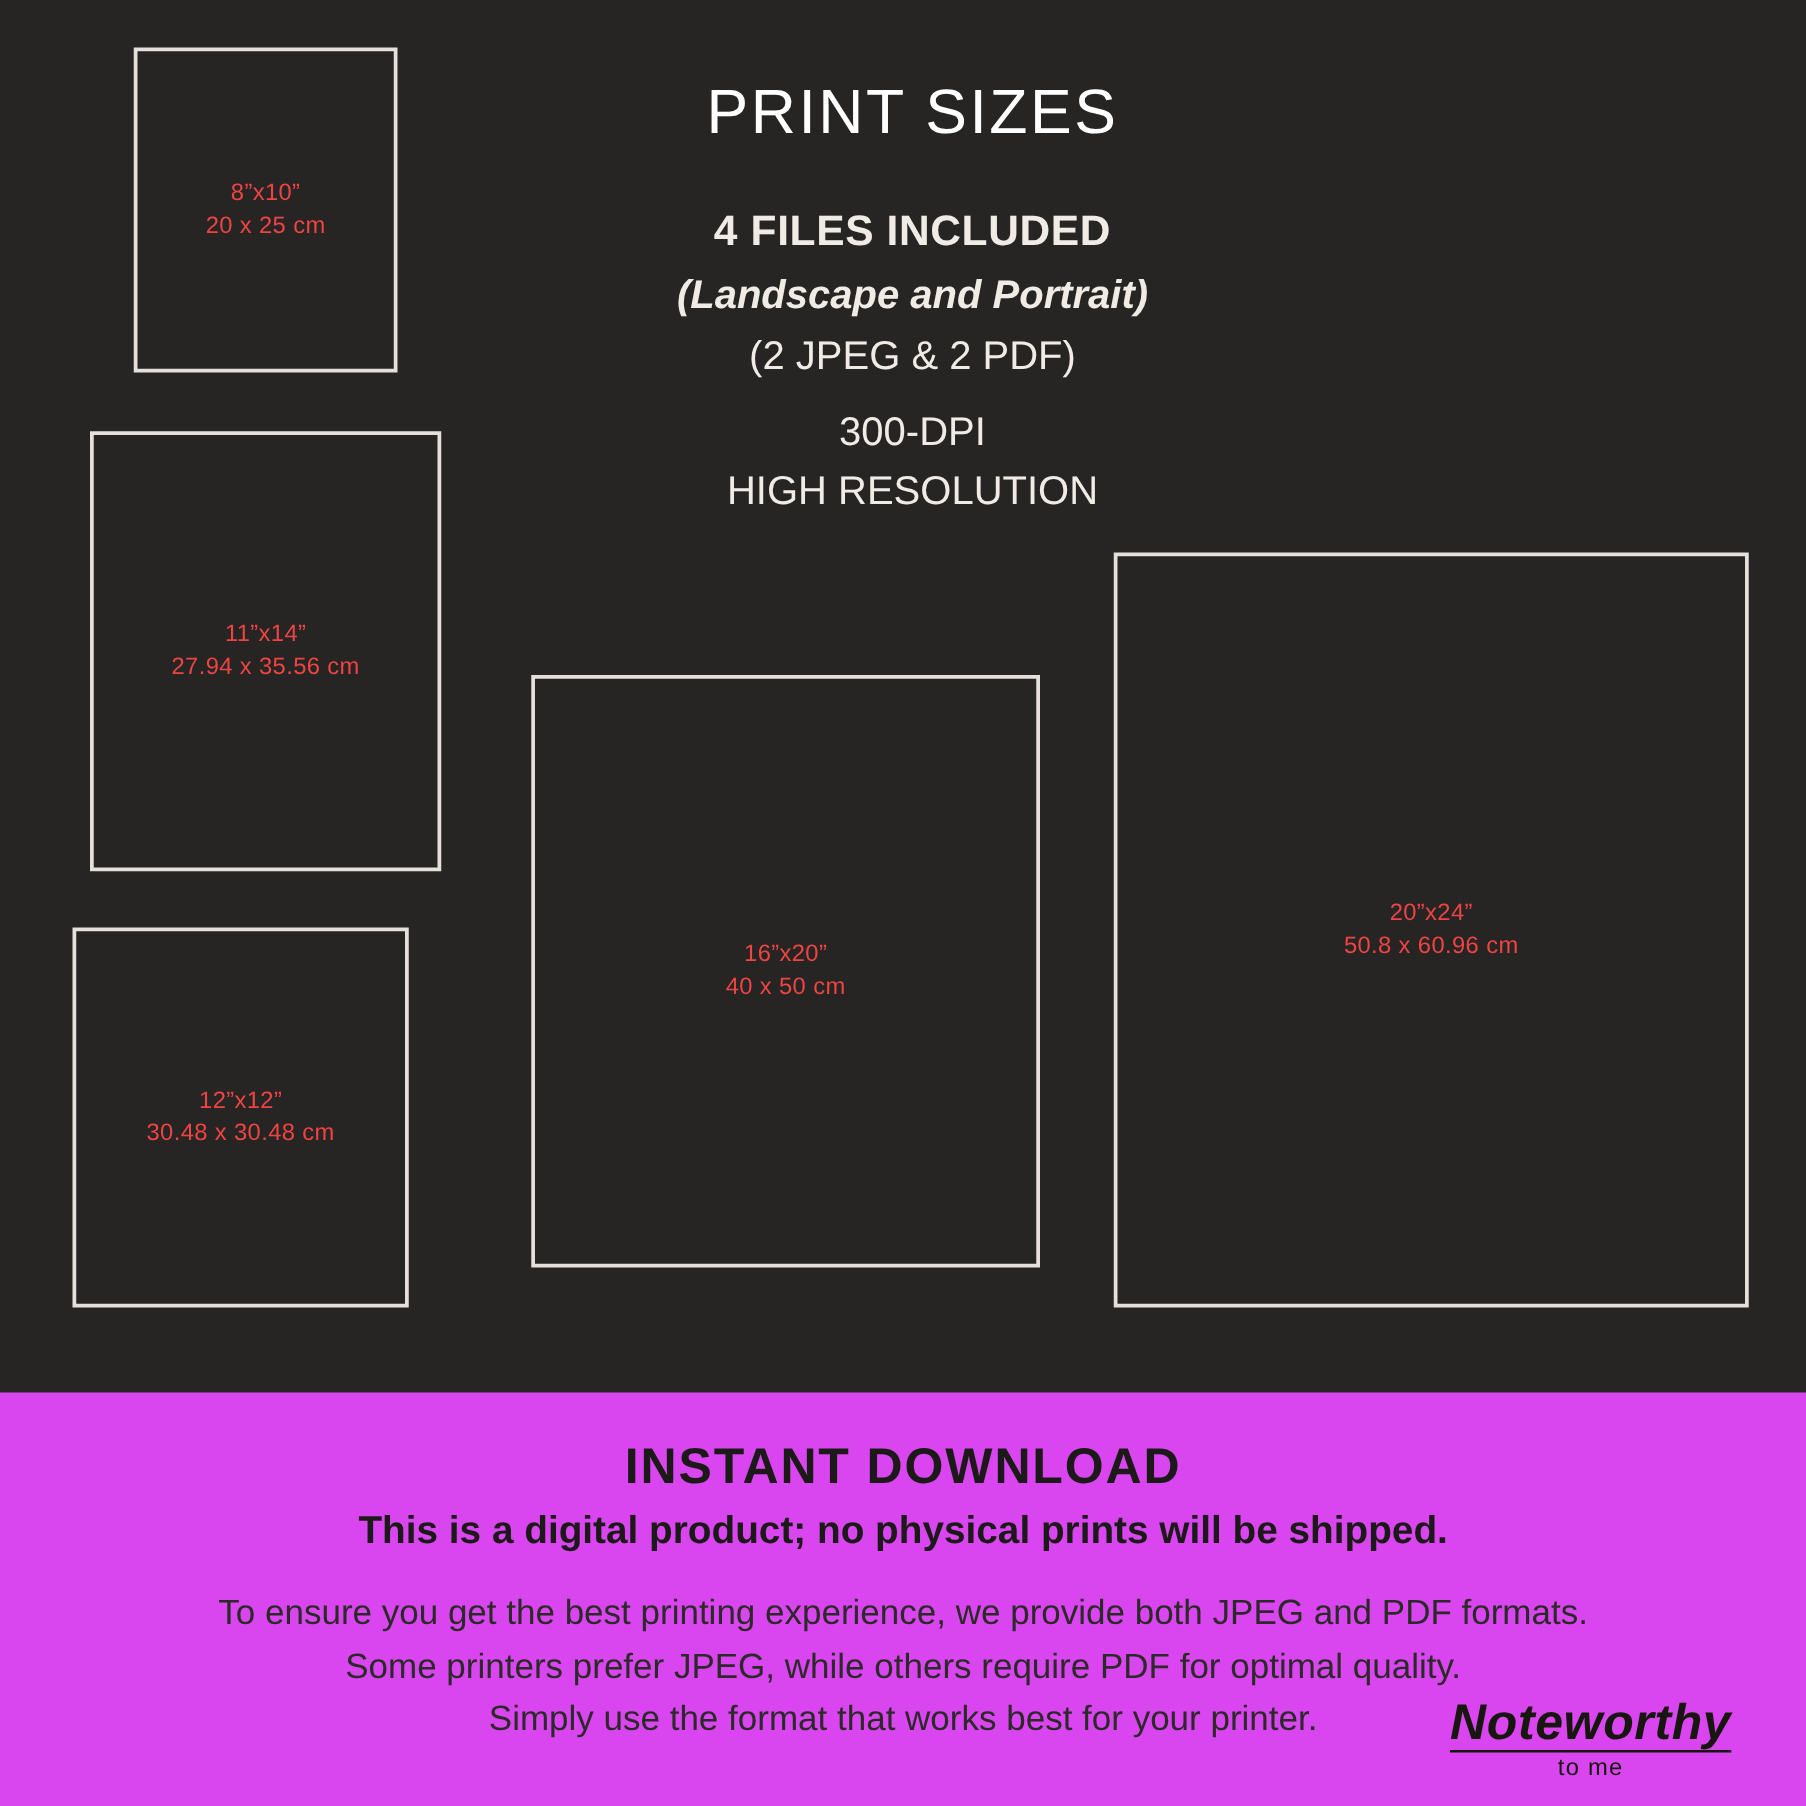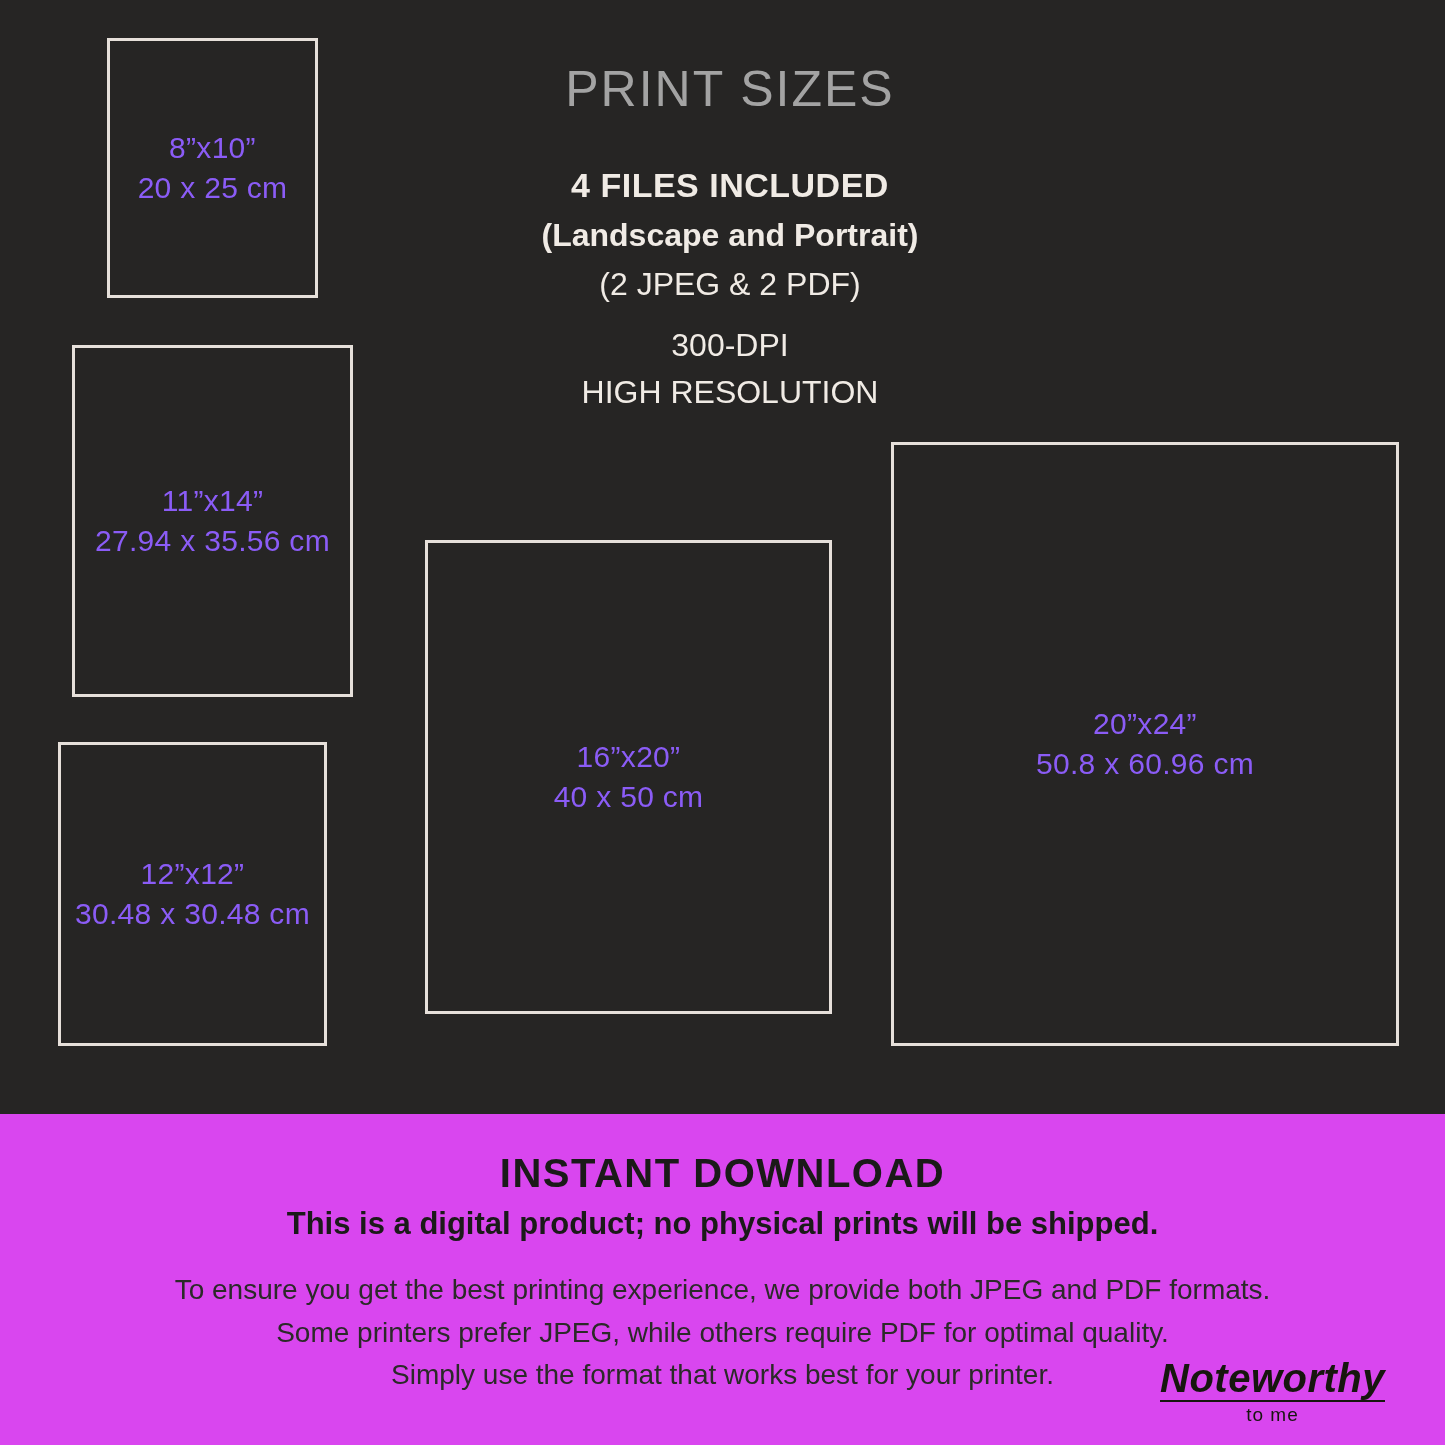--- a/index.html
+++ b/index.html
@@ -31,22 +31,22 @@
   .frame {
     position: absolute;
     border: 3px solid #e6e0da;
     box-sizing: border-box;
     display: flex;
     align-items: center;
     justify-content: center;
   }
   .frame .label {
     text-align: center;
-    color: #8b5cf6;
-    font-size: 30px;
+    color: #ef4444;
+    font-size: 19px;
     line-height: 1.35;
     letter-spacing: 0.3px;
   }
   .frame .label .l2 {
     display: block;
   }
 
   #frame-8x10  { left: 107px; top: 38px;  width: 211px; height: 260px; }
   #frame-11x14 { left: 72px;  top: 345px; width: 281px; height: 352px; }
   #frame-12x12 { left: 58px;  top: 742px; width: 269px; height: 304px; }
@@ -60,32 +60,33 @@
     top: 60px;
     width: 680px;
     text-align: center;
     color: #f0ebe5;
   }
   .print-title {
     font-size: 50px;
     letter-spacing: 2px;
     margin: 0 0 48px 0;
     font-weight: normal;
-    color: #a3a3a3;
+    color: #ffffff;
   }
   .files-included {
     font-size: 34px;
     font-weight: bold;
     margin: 0 0 12px 0;
     letter-spacing: 0.5px;
   }
   .orientation {
     font-size: 32px;
     font-weight: bold;
     margin: 0 0 12px 0;
+    font-style: italic;
   }
   .formats {
     font-size: 32px;
     margin: 0 0 24px 0;
   }
   .dpi {
     font-size: 32px;
     margin: 18px 0 10px 0;
   }
   .resolution {

